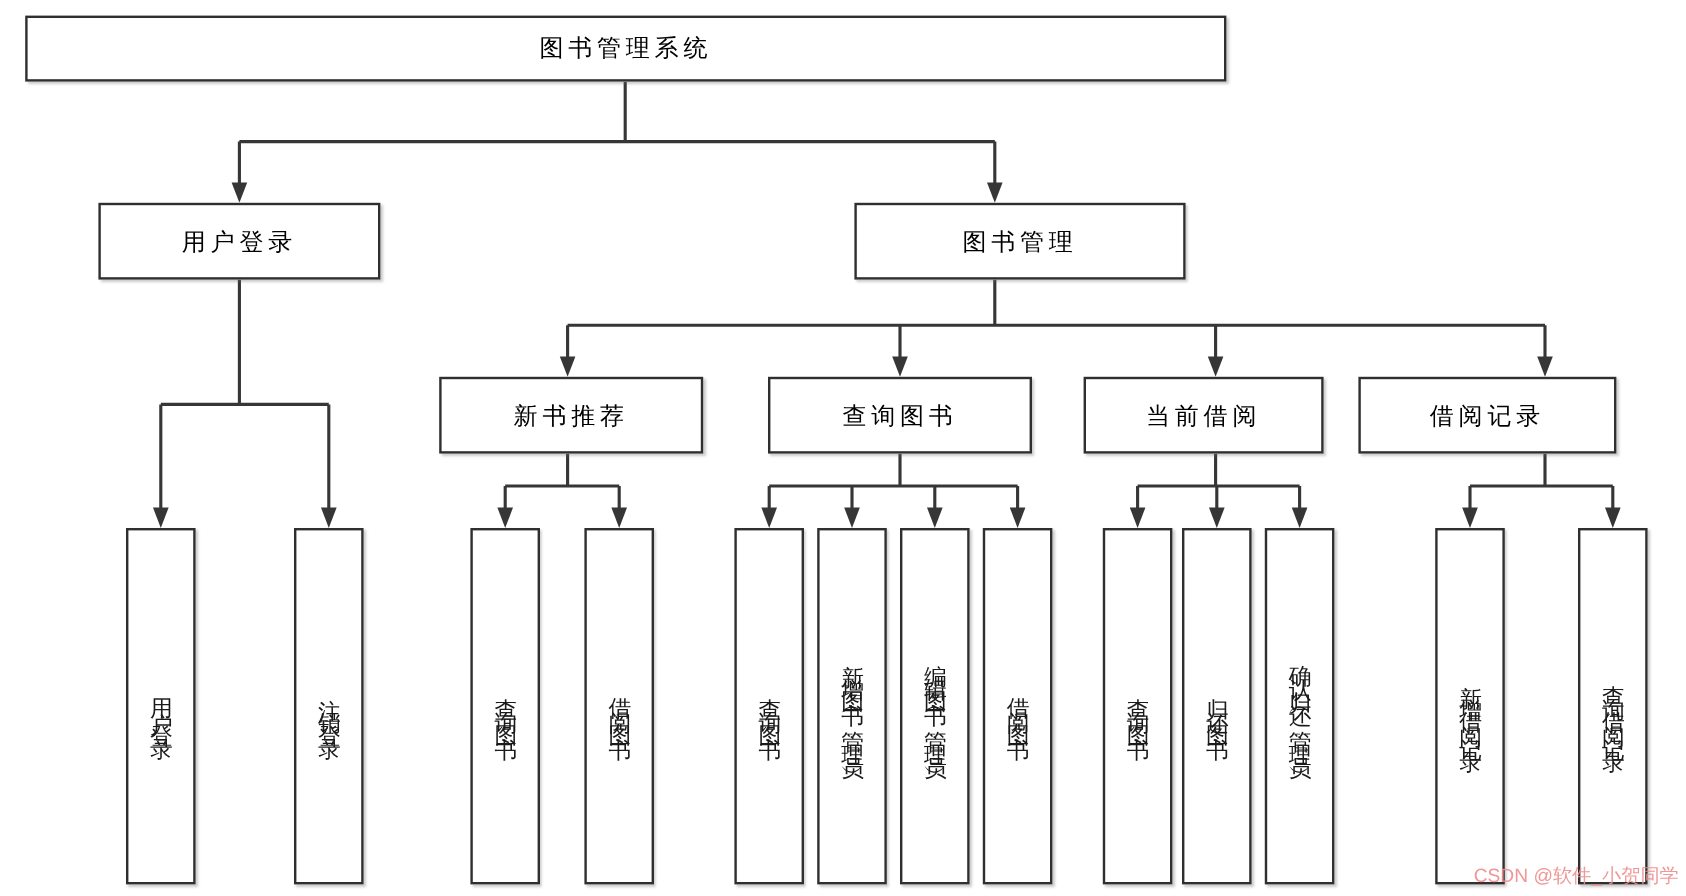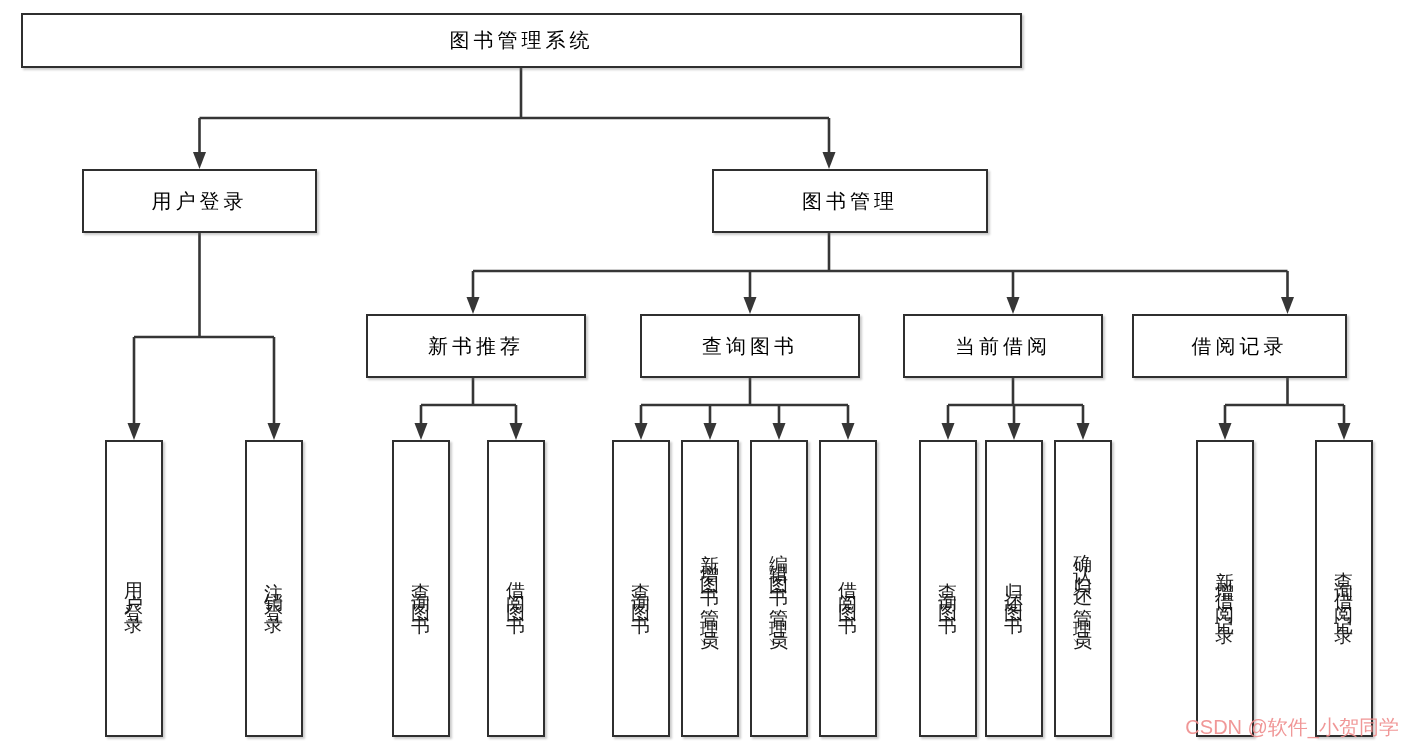--- a/index.html
+++ b/index.html
@@ -39,21 +39,21 @@
     writing-mode:vertical-rl;
     font-size:19px;
     letter-spacing:11px;
     line-height:1;
     color:#1a1a1a;
     white-space:nowrap;
   }
   .watermark{
     position:absolute;
     right:6px;bottom:6px;
-    font-size:20px;
+    font-size:16px;
     color:rgba(238,140,140,0.9);
     white-space:nowrap;
   }
 </style>
 </head>
 <body>
 
 <div class="canvas">
 
   <svg class="edges" viewBox="0 0 1405 747" xmlns="http://www.w3.org/2000/svg">

